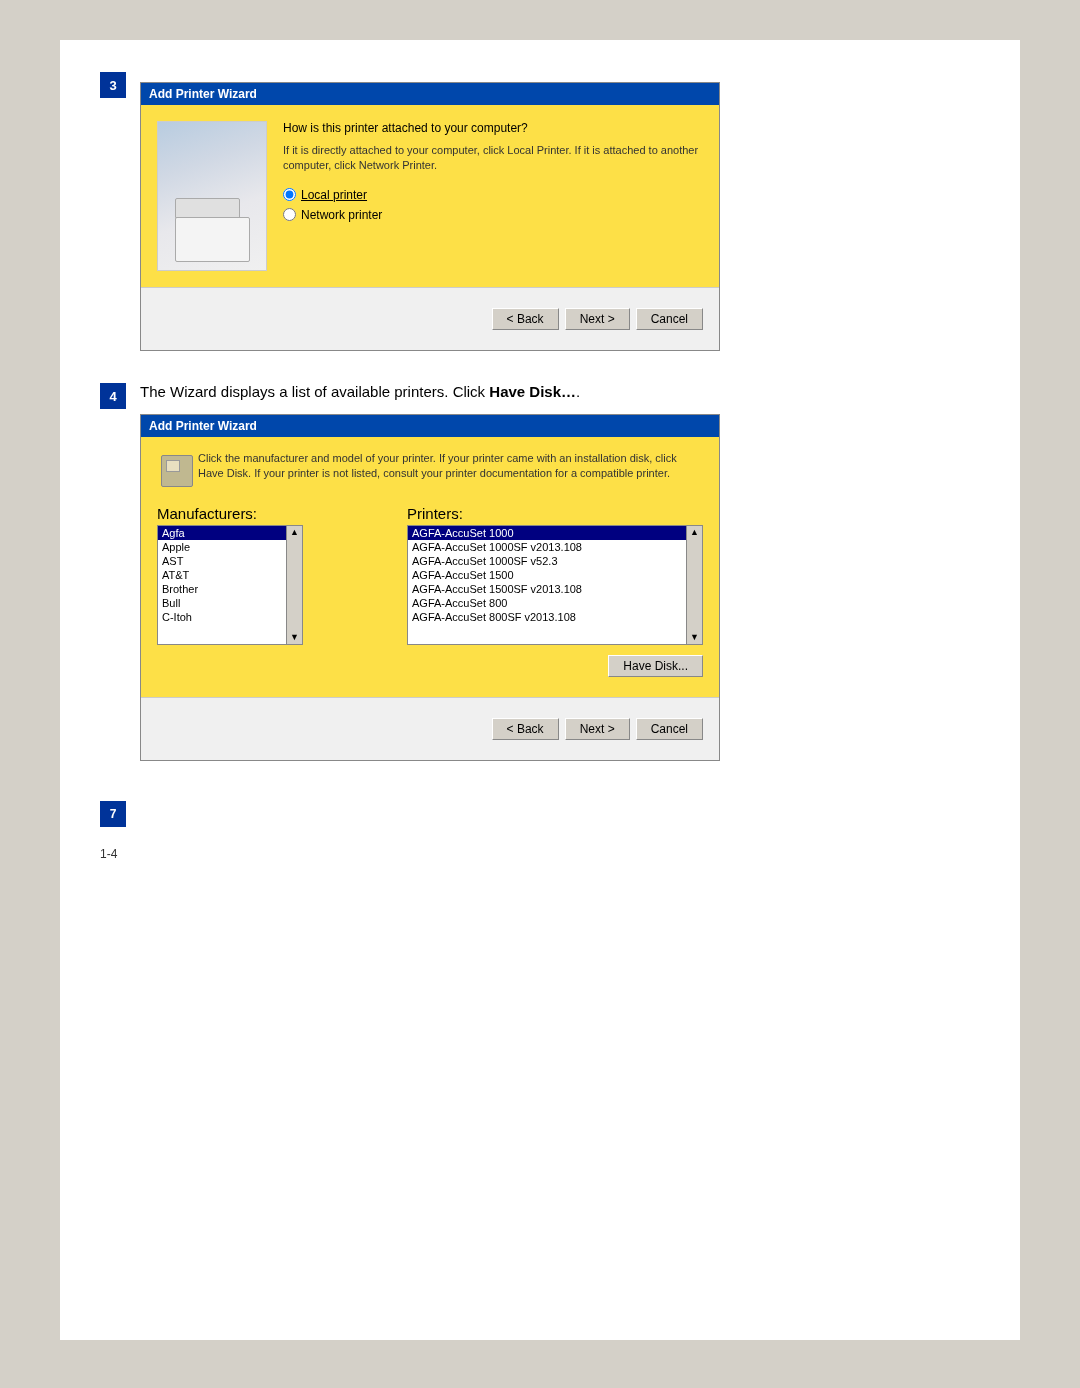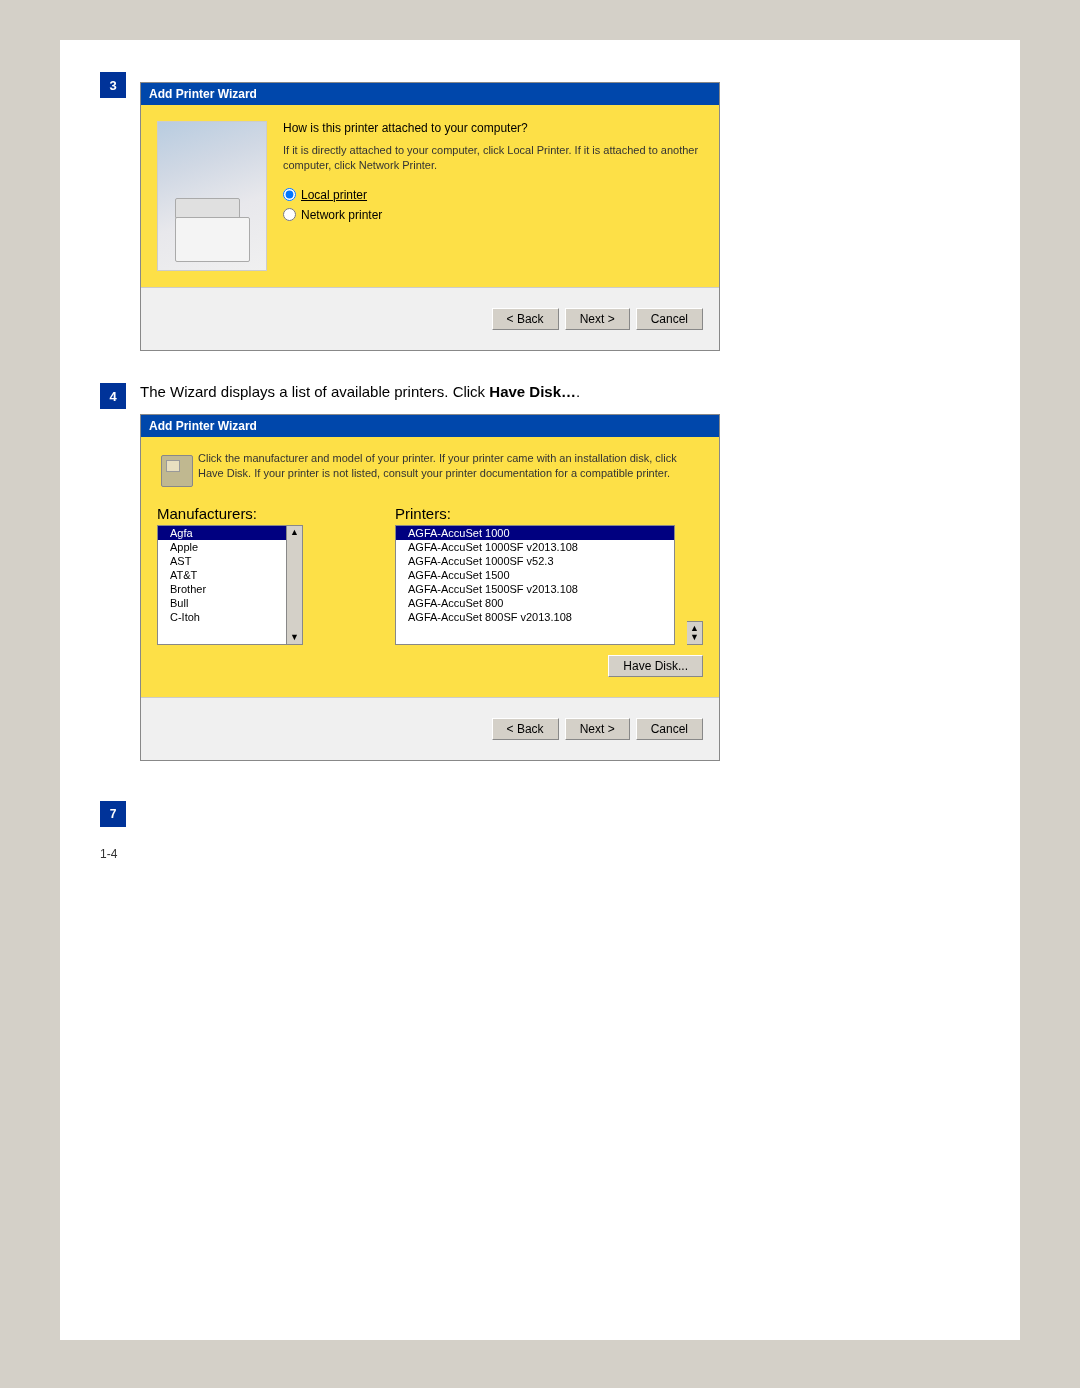--- a/index.html
+++ b/index.html
@@ -205,21 +205,21 @@
       width: 100%;
       height: 120px;
       border: 1px solid #888;
       background: white;
       font-size: 11px;
       overflow-y: auto;
       overflow-x: hidden;
     }
 
     .listbox-item {
-      padding: 1px 12px;
+      padding: 1px 4px;
       white-space: nowrap;
       cursor: default;
     }
 
     .listbox-item.selected {
       background: #000080;
       color: white;
     }
 
     .have-disk-row {
@@ -324,21 +324,21 @@
                   </div>
                 <div style="width:16px;border:1px solid #888;border-left:none;background:#d4d0c8;display:flex;flex-direction:column;align-items:center;justify-content:space-between;padding:2px 0;">
                   <span style="font-size:9px;line-height:1;">▲</span>
                   <span style="font-size:9px;line-height:1;">▼</span>
                 </div>
               </div>
             </div>
 
             <div class="listbox-group">
               <div class="listbox-label">Printers:</div>
-              <div style="display:flex;gap:12px;align-items:flex-end;">
+              <div style="display:flex;gap:0;">
                 <div class="listbox" id="prn-list" style="width:280px;">
                     <div class="listbox-item selected">AGFA-AccuSet 1000</div>
                     <div class="listbox-item">AGFA-AccuSet 1000SF v2013.108</div>
                     <div class="listbox-item">AGFA-AccuSet 1000SF v52.3</div>
                     <div class="listbox-item">AGFA-AccuSet 1500</div>
                     <div class="listbox-item">AGFA-AccuSet 1500SF v2013.108</div>
                     <div class="listbox-item">AGFA-AccuSet 800</div>
                     <div class="listbox-item">AGFA-AccuSet 800SF v2013.108</div>
                   </div>
                 <div style="width:16px;border:1px solid #888;border-left:none;background:#d4d0c8;display:flex;flex-direction:column;align-items:center;justify-content:space-between;padding:2px 0;">

